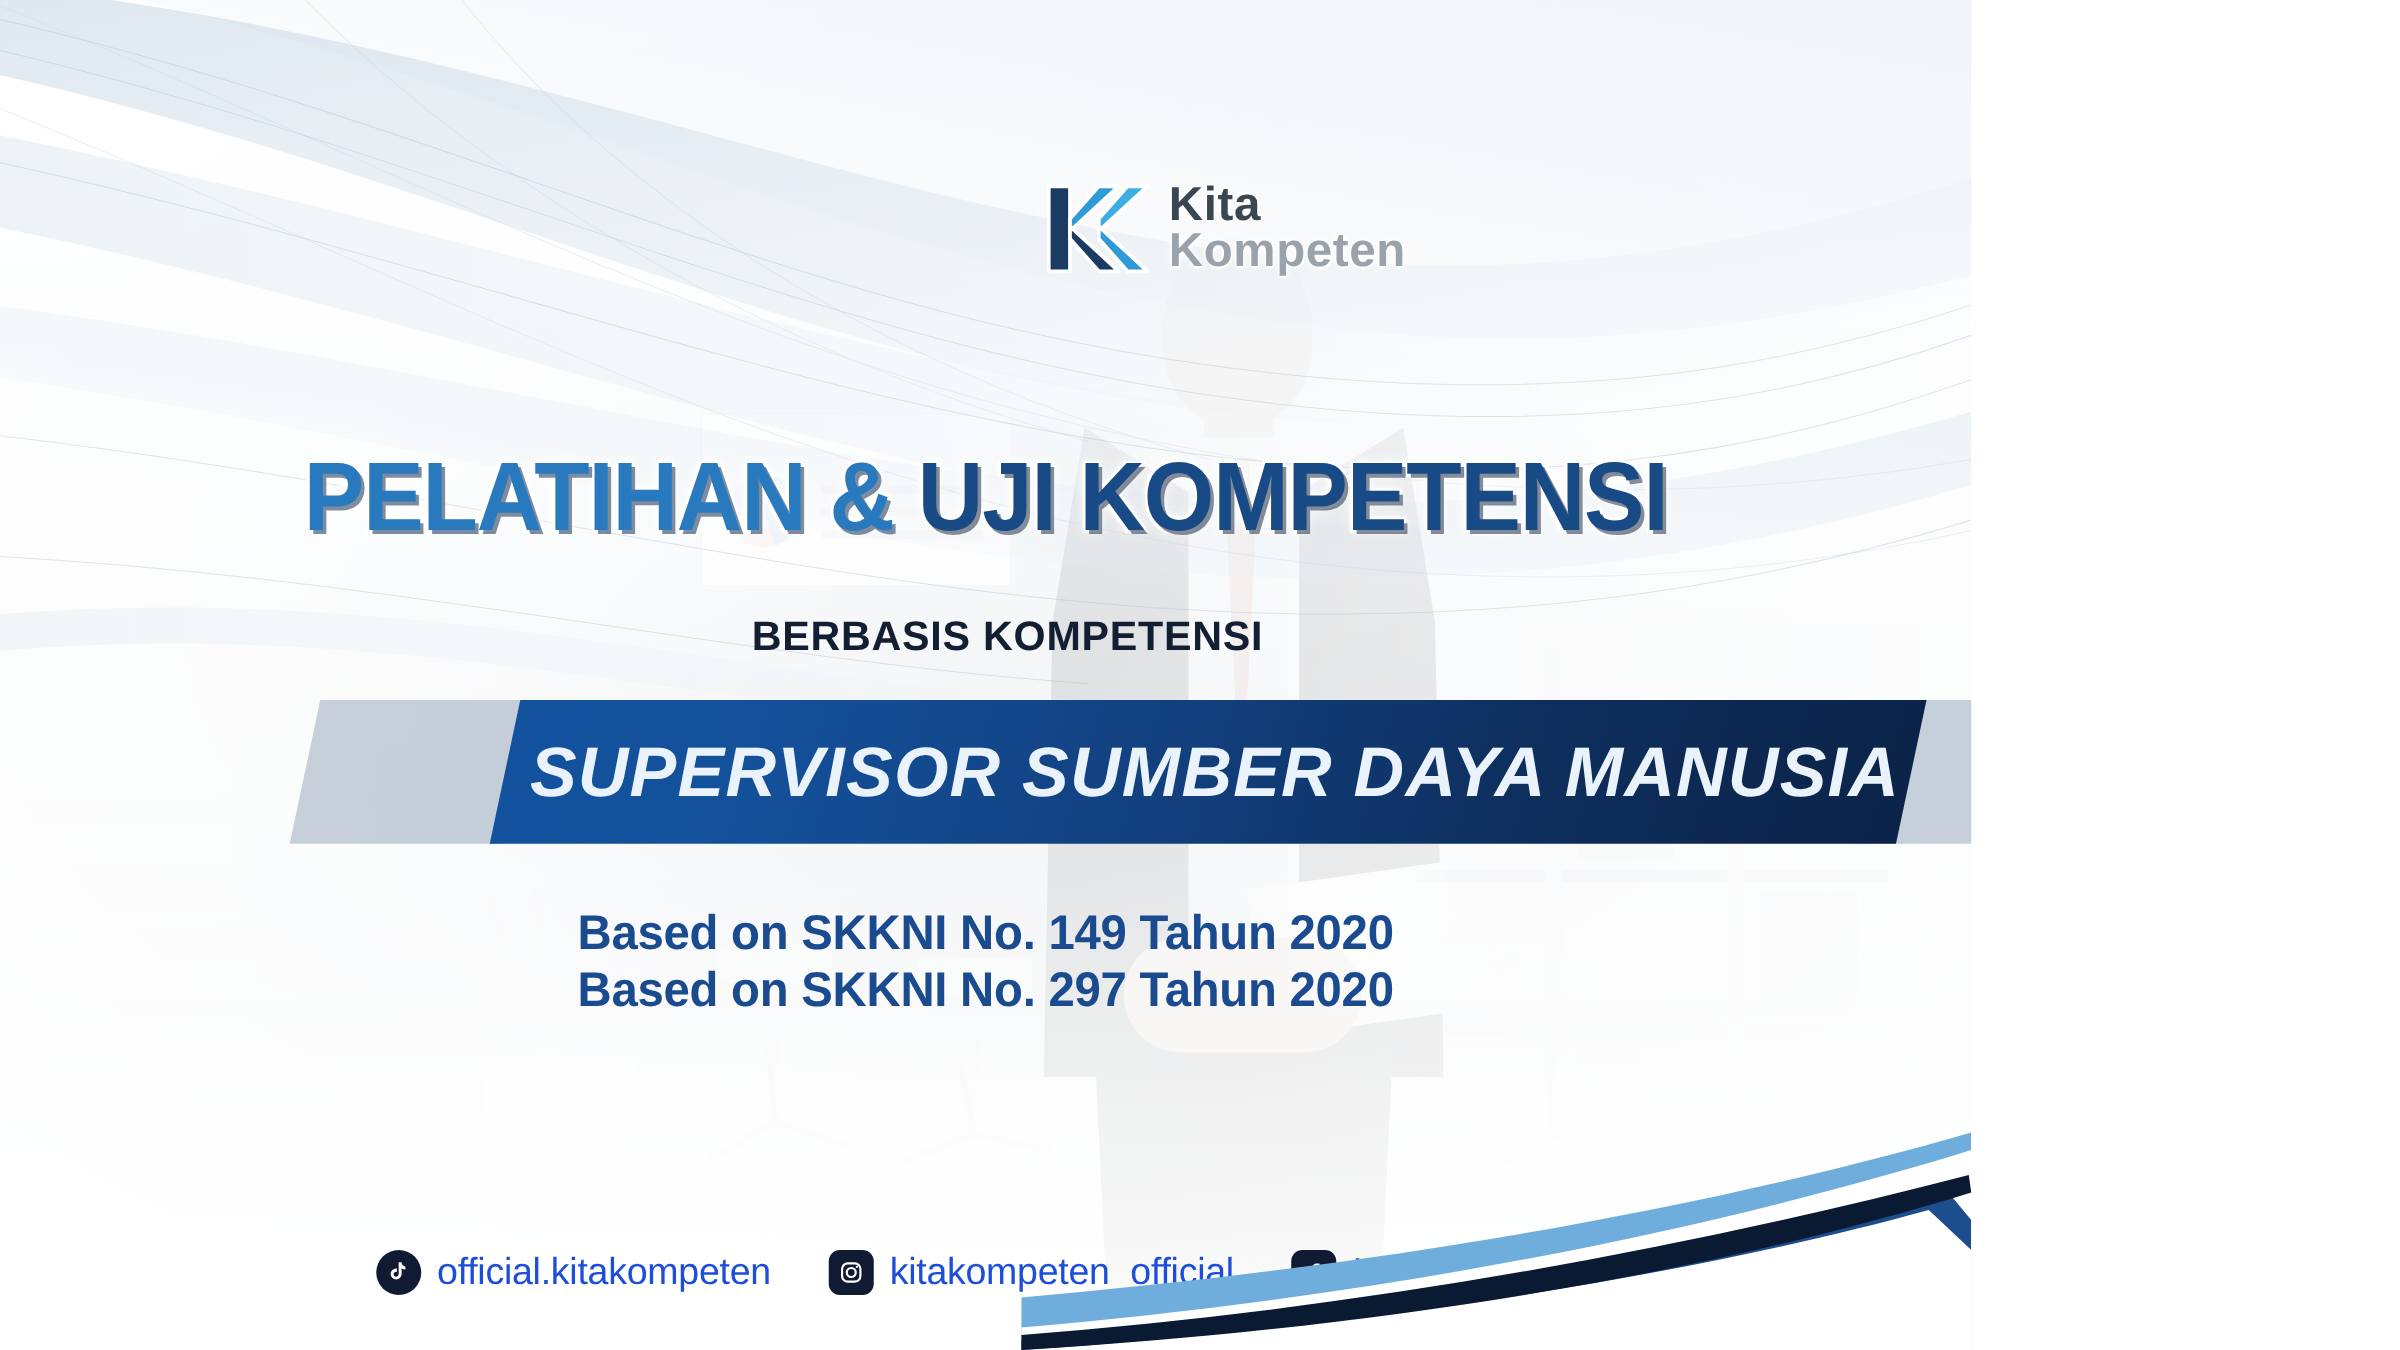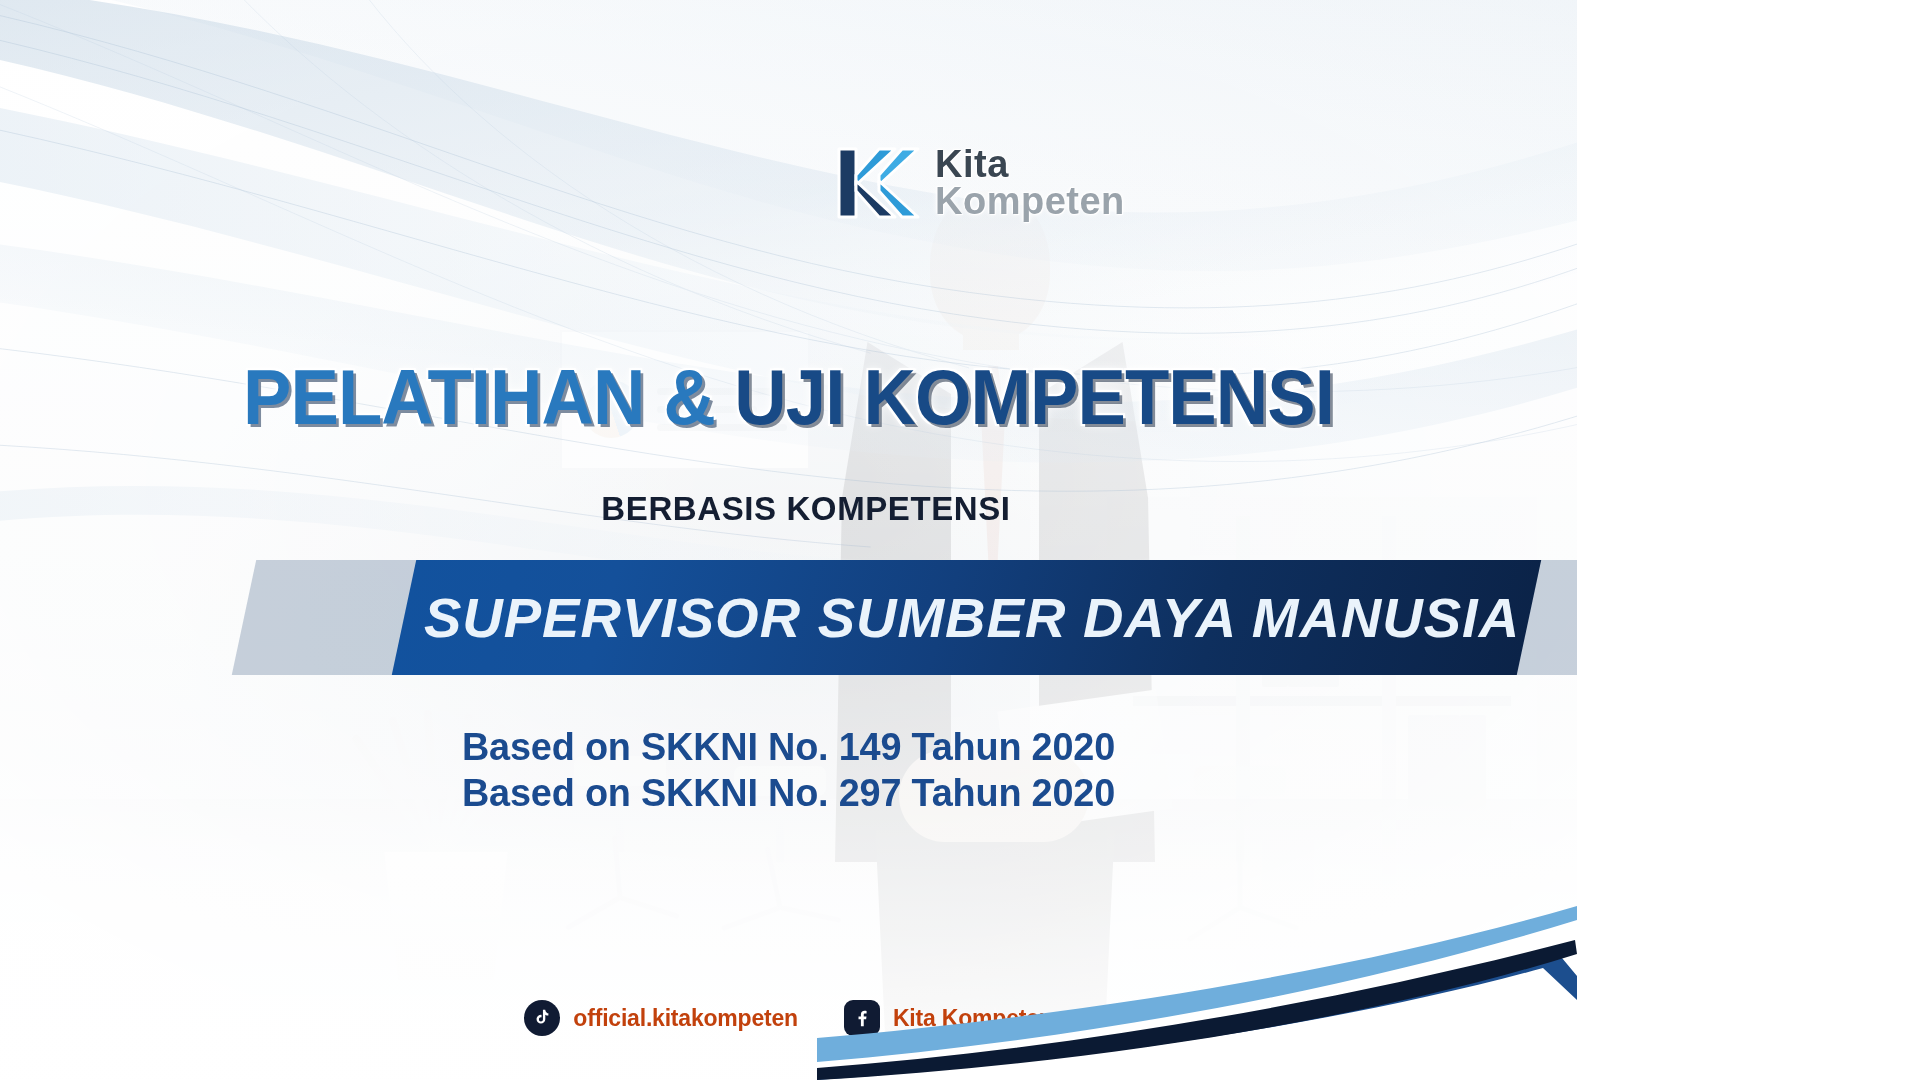--- a/index.html
+++ b/index.html
@@ -197,21 +197,21 @@
     position:absolute; left:0; right:0; top:1000px;
     display:flex; justify-content:center; align-items:center; gap:46px;
   }
   .social { display:flex; align-items:center; gap:13px; }
   .social .ic {
     width:36px; height:36px; border-radius:50%;
     background:#101B33; display:flex; align-items:center; justify-content:center;
     flex:0 0 36px;
   }
   .social .ic.sq { border-radius:9px; }
-  .social .lbl { font-size:23px; font-weight:bold; color:#c2410c; letter-spacing:-.2px; }
+  .social .lbl { font-size:30px; font-weight:normal; color:#1d4ed8; letter-spacing:-.2px; }
 
   
   .swoosh { position:absolute; right:0; bottom:0; width:760px; height:200px; pointer-events:none; }
 </style>
 </head>
 <body>
 
 <div id="poster">
 
   <div class="photo-layer">
@@ -373,20 +373,30 @@
     <div class="social">
       <span class="ic">
         <svg viewBox="0 0 24 24" width="21" height="21" fill="#ffffff">
           <path d="M16.6 5.1c-.9-.7-1.4-1.8-1.5-3h-2.6v10.9c0 1.3-1 2.3-2.3 2.3s-2.3-1-2.3-2.3 1-2.3 2.3-2.3c.2 0 .5 0 .7.1V7.9c-.2 0-.4-.1-.7-.1-2.8 0-5 2.3-5 5s2.3 5 5 5 5-2.3 5-5V7.6c1 .7 2.2 1.1 3.5 1.1V6.1c-.8 0-1.5-.3-2.1-1z"></path>
         </svg>
       </span>
       <span class="lbl">official.kitakompeten</span>
     </div>
 
 
+    <div class="social">
+      <span class="ic sq">
+        <svg viewBox="0 0 24 24" width="22" height="22" fill="none" stroke="#ffffff" stroke-width="1.9">
+          <rect x="4" y="4" width="16" height="16" rx="5"></rect>
+          <circle cx="12" cy="12" r="3.9"></circle>
+          <circle cx="16.9" cy="7.1" r="1" fill="#ffffff" stroke="none"></circle>
+        </svg>
+      </span>
+      <span class="lbl">kitakompeten_official</span>
+    </div>
 
     <div class="social">
       <span class="ic sq">
         <svg viewBox="0 0 24 24" width="22" height="22" fill="#ffffff">
           <path d="M13.9 21v-7.6h2.6l.4-3h-3V8.5c0-.9.2-1.5 1.5-1.5h1.6V4.3c-.3 0-1.2-.1-2.3-.1-2.3 0-3.9 1.4-3.9 4v2.2H8.2v3h2.6V21h3.1z"></path>
         </svg>
       </span>
       <span class="lbl">Kita Kompeten</span>
     </div>
 

